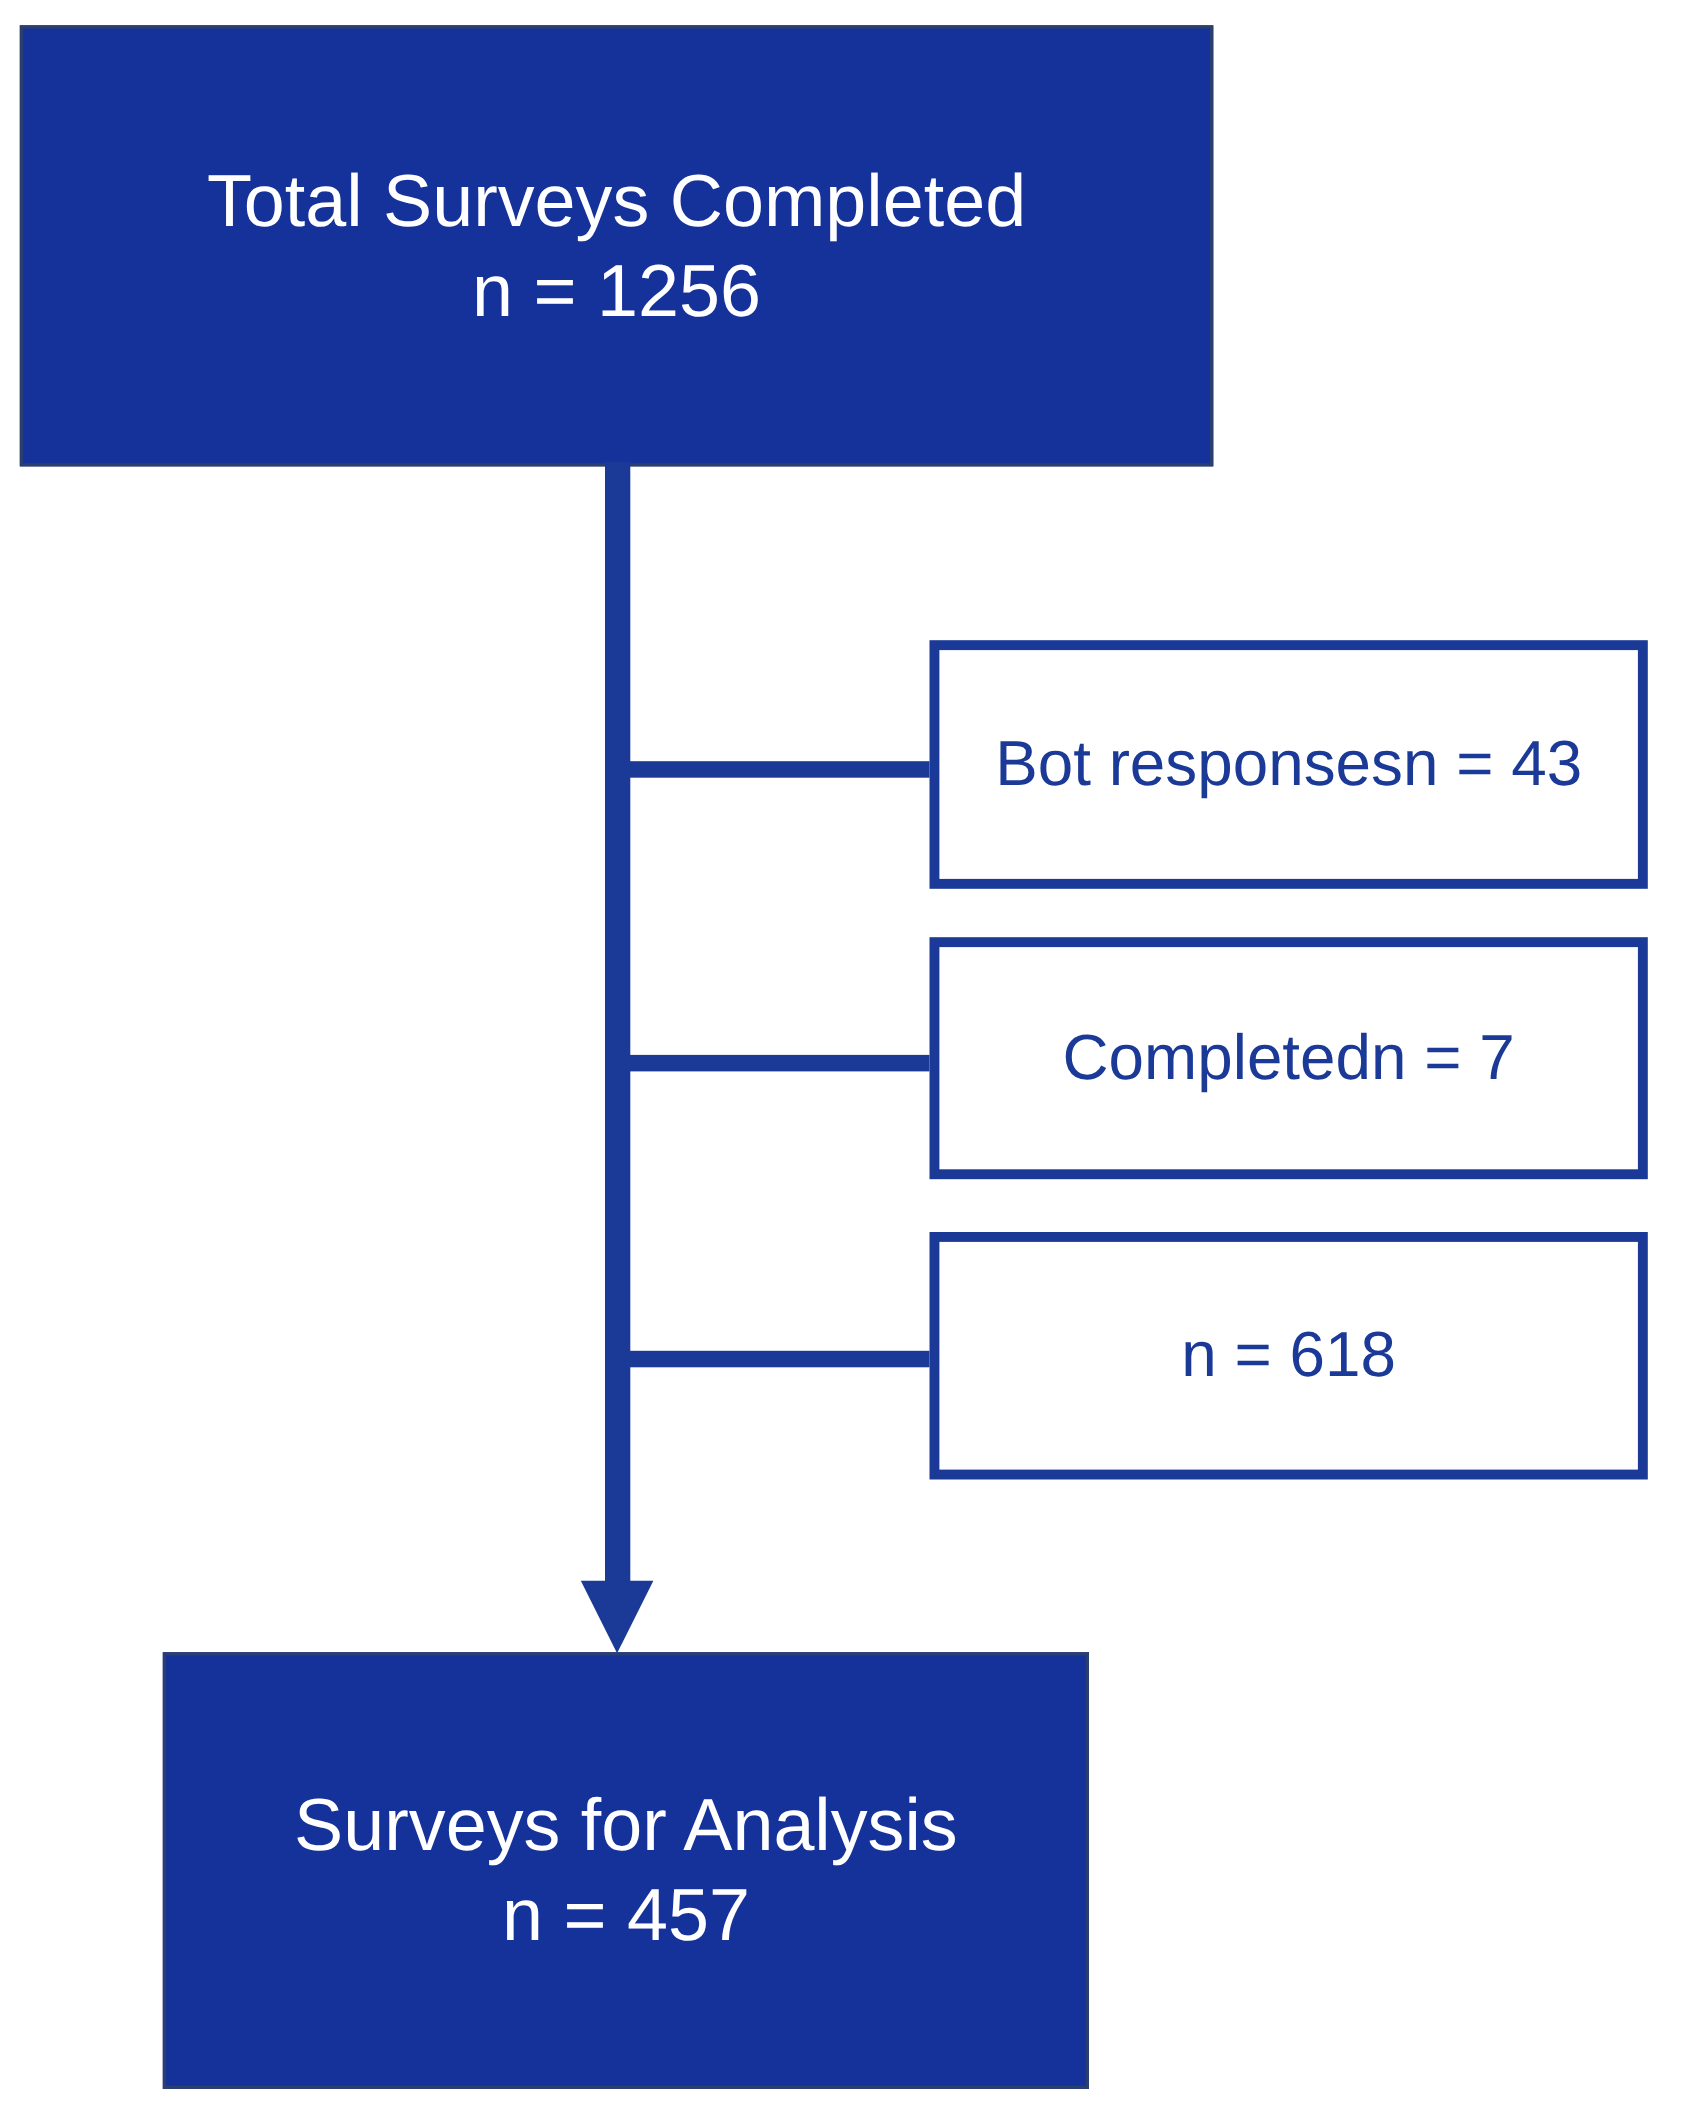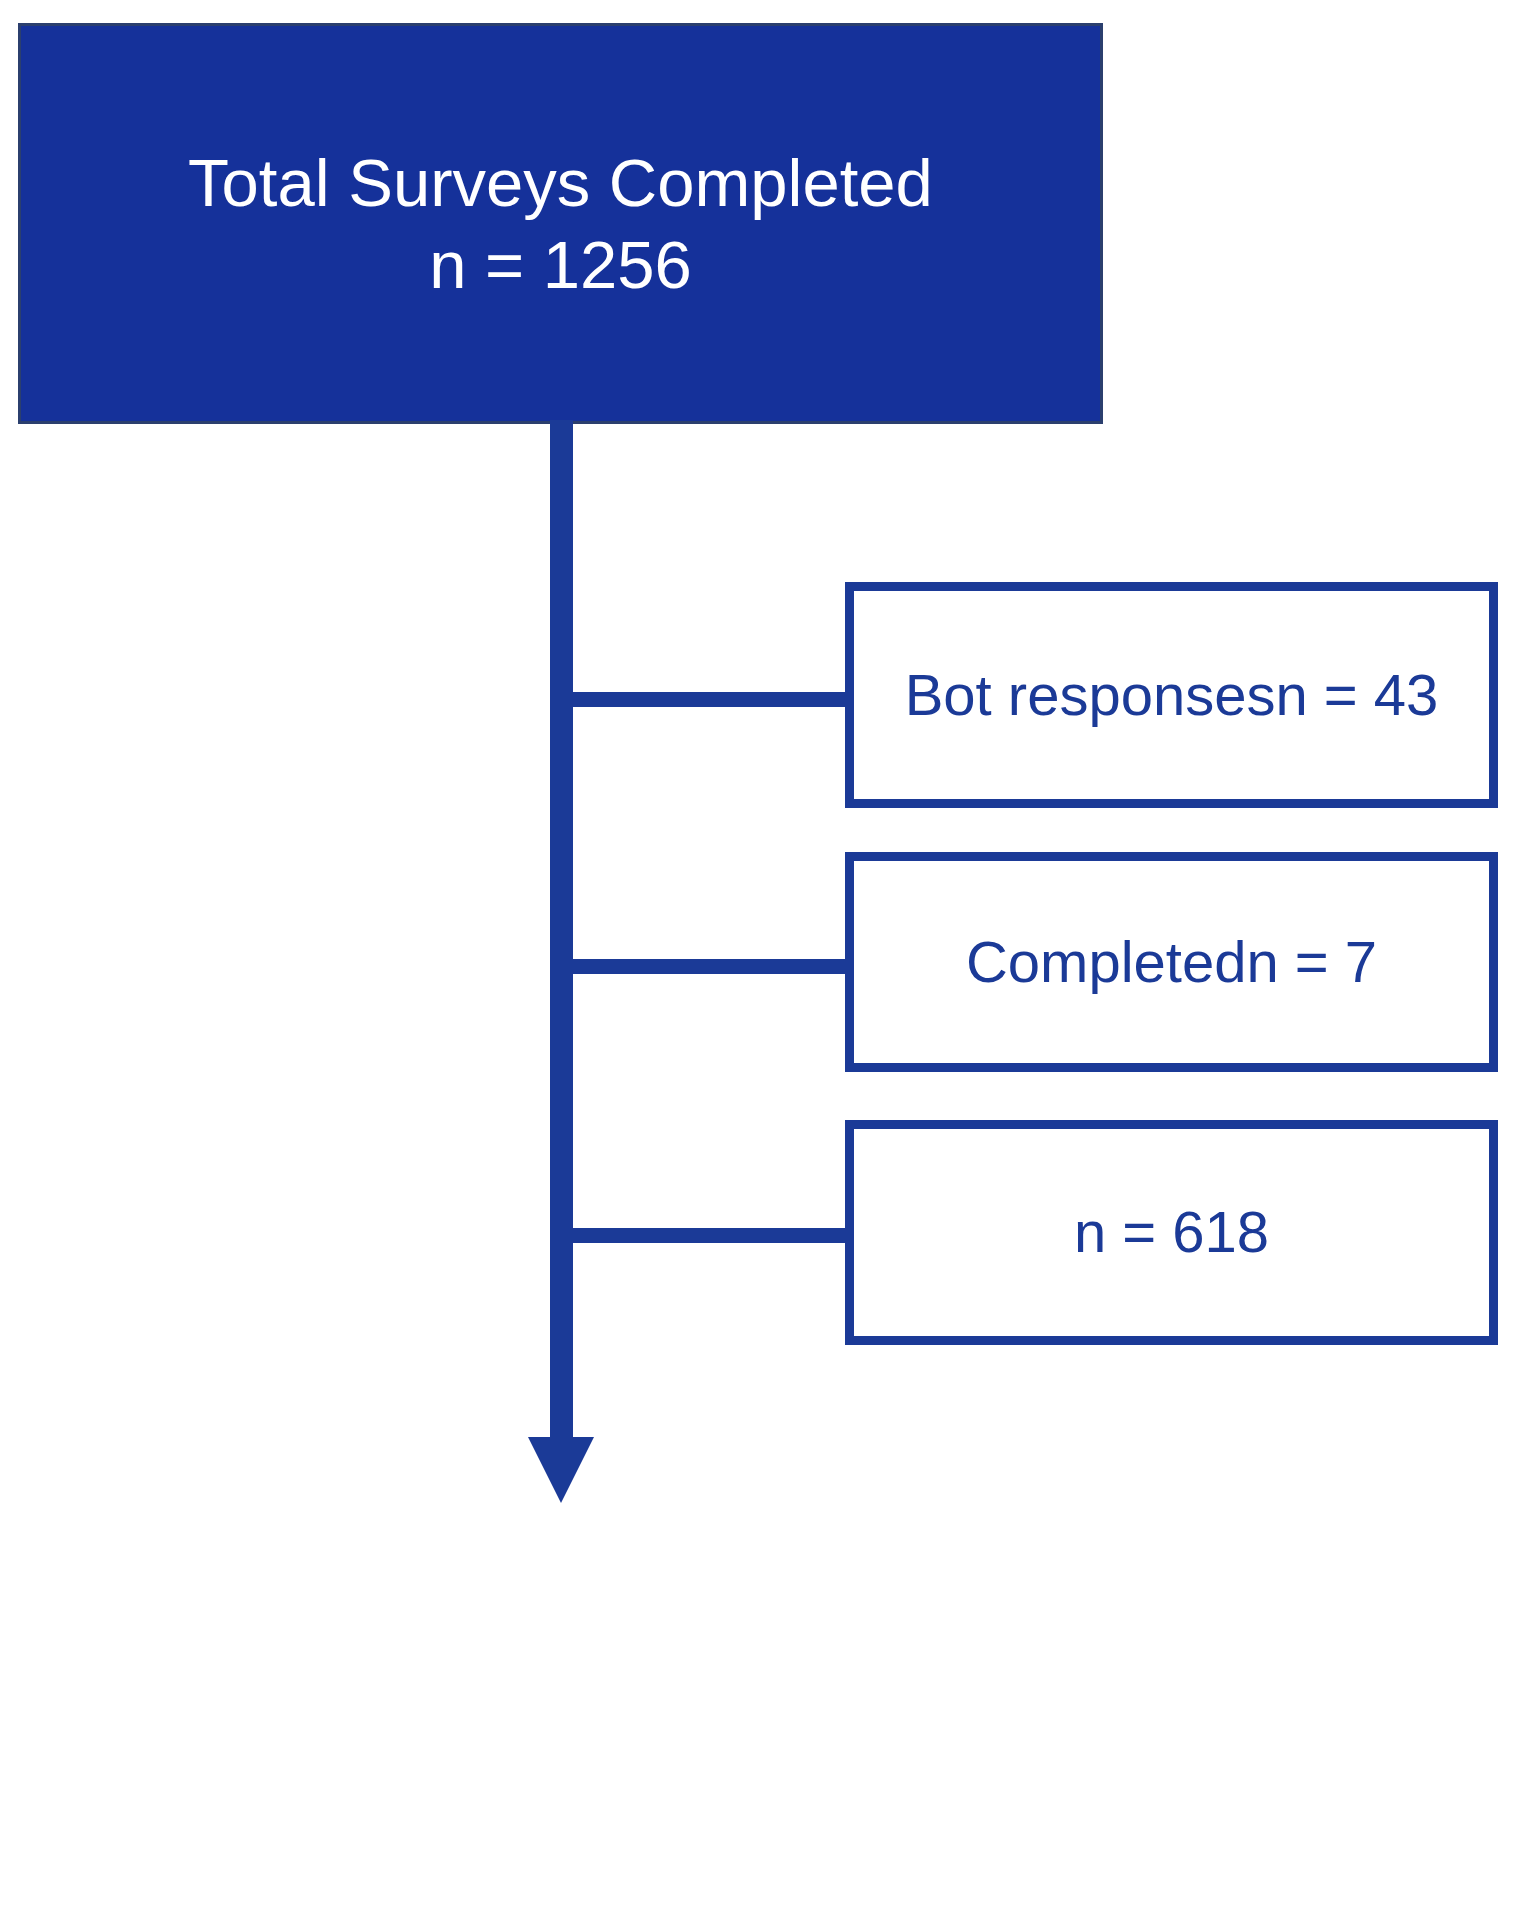--- a/index.html
+++ b/index.html
@@ -156,14 +156,18 @@
 
   <div class="node-outline" id="node-incomplete">
     <span class="node-title">Completed</span>
     <span class="node-count">n = 7</span>
   </div>
 
   <div class="node-outline" id="node-respondents">
     <span class="node-count">n = 618</span>
   </div>
 
+  <div class="node-filled" id="node-analysis">
+    <span class="node-title">Surveys for Analysis</span>
+    <span class="node-count">n = 457</span>
+  </div>
 
 </div>
 
 </body></html>

